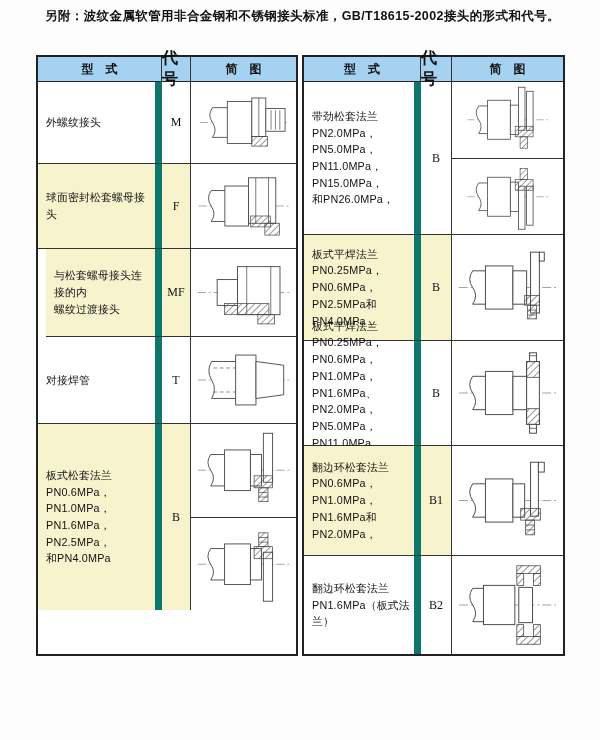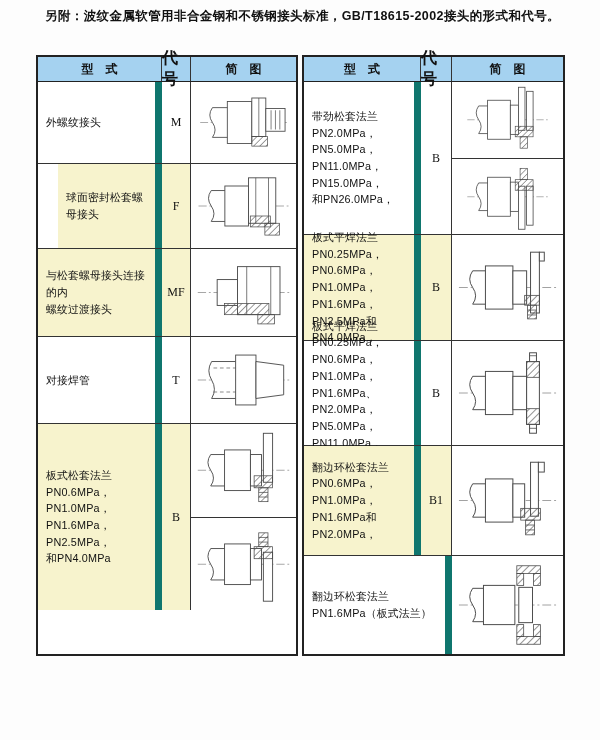--- a/index.html
+++ b/index.html
@@ -95,41 +95,41 @@
                 <line class="ln" x1="70" y1="16" x2="70" y2="60"></line>
                 <rect class="s" x="78" y="28" width="22" height="26"></rect>
                 <line class="ln" x1="84" y1="30" x2="84" y2="52"></line>
                 <line class="ln" x1="89" y1="30" x2="89" y2="52"></line>
                 <line class="ln" x1="94" y1="30" x2="94" y2="52"></line>
                 <rect class="h" x="62" y="60" width="18" height="11"></rect>
               </svg>
             </div>
           </div>
         </div>
-        <div class="row" style="height: 85px; padding-left: 20px;">
+        <div class="row" style="height: 85px;">
           <div class="cell type highlight">
             <div class="">球面密封松套螺母接头</div>
           </div>
           <div class="cell code highlight">F</div>
           <div class="cell diagram">
             <div class="diag">
               <svg viewBox="0 0 105 88" preserveAspectRatio="xMidYMid meet">
                 <line class="cl" x1="3" y1="44" x2="102" y2="44"></line>
                 <path class="s" d="M36,27 H17 q-6,8.5 0,17 q6,8.5 0,17 H36"></path>
                 <rect class="s" x="32" y="22" width="26" height="44"></rect>
                 <rect class="s" x="58" y="13" width="30" height="50"></rect>
                 <line class="ln" x1="66" y1="13" x2="66" y2="63"></line>
                 <line class="ln" x1="80" y1="13" x2="80" y2="63"></line>
                 <rect class="h" x="60" y="55" width="22" height="12"></rect>
                 <rect class="h" x="76" y="63" width="16" height="13"></rect>
               </svg>
             </div>
           </div>
         </div>
-        <div class="row" style="height: 88px;">
+        <div class="row" style="height: 88px; margin-left: 8px;">
           <div class="cell type highlight">
             <div class="">与松套螺母接头连接的内</div>
             <div class="">螺纹过渡接头</div>
           </div>
           <div class="cell code highlight">MF</div>
           <div class="cell diagram">
             <div class="diag">
               <svg viewBox="0 0 105 88" preserveAspectRatio="xMidYMid meet">
                 <line class="cl" x1="3" y1="44" x2="102" y2="44"></line>
                 <rect class="s" x="24" y="30" width="22" height="28"></rect>
@@ -236,21 +236,20 @@
                 <rect class="h" x="62" y="23" width="22" height="13"></rect>
                 <rect class="h" x="68" y="9" width="9" height="14"></rect>
               </svg>
             </div>
           </div>
         </div>
         <div class="row" style="height: 106px;">
           <div class="cell type highlight">
             <div class="">板式平焊法兰</div>
             <div class="">PN0.25MPa，PN0.6MPa，</div>
-            <div class="">PN1.0MPa，PN1.6MPa，</div>
             <div class="">PN2.5MPa和PN4.0MPa，</div>
           </div>
           <div class="cell code highlight">B</div>
           <div class="cell diagram">
             <div class="diag">
               <svg viewBox="0 0 105 88" preserveAspectRatio="xMidYMid meet">
                 <line class="cl" x1="3" y1="44" x2="102" y2="44"></line>
                 <path class="s" d="M36,27 H17 q-6,8.5 0,17 q6,8.5 0,17 H36"></path>
                 <rect class="s" x="30" y="22" width="28" height="44"></rect>
                 <rect class="s" x="58" y="27" width="14" height="34"></rect>
@@ -313,20 +312,21 @@
                 <line class="ln" x1="71" y1="74" x2="80" y2="74"></line>
               </svg>
             </div>
           </div>
         </div>
         <div class="row" style="height: 98px;">
           <div class="cell type">
             <div class="">翻边环松套法兰</div>
             <div class="">PN1.6MPa（板式法兰）</div>
           </div>
+          <div class="cell code">B2</div>
           <div class="cell diagram">
             <div class="diag">
               <svg viewBox="0 0 105 88" preserveAspectRatio="xMidYMid meet">
                 <line class="cl" x1="3" y1="44" x2="102" y2="44"></line>
                 <path class="s" d="M36,27 H17 q-6,8.5 0,17 q6,8.5 0,17 H36"></path>
                 <rect class="s" x="28" y="24" width="32" height="40"></rect>
                 <rect class="s" x="64" y="26" width="14" height="36"></rect>
                 <rect class="h" x="62" y="4" width="24" height="8"></rect>
                 <rect class="h" x="62" y="12" width="7" height="12"></rect>
                 <rect class="h" x="79" y="12" width="7" height="12"></rect>

